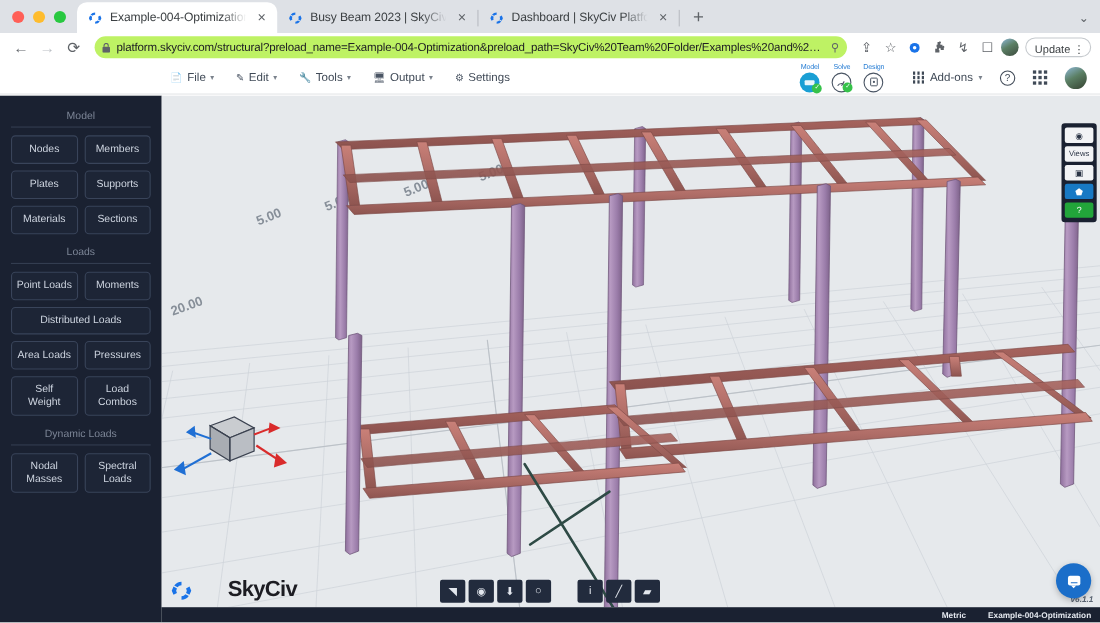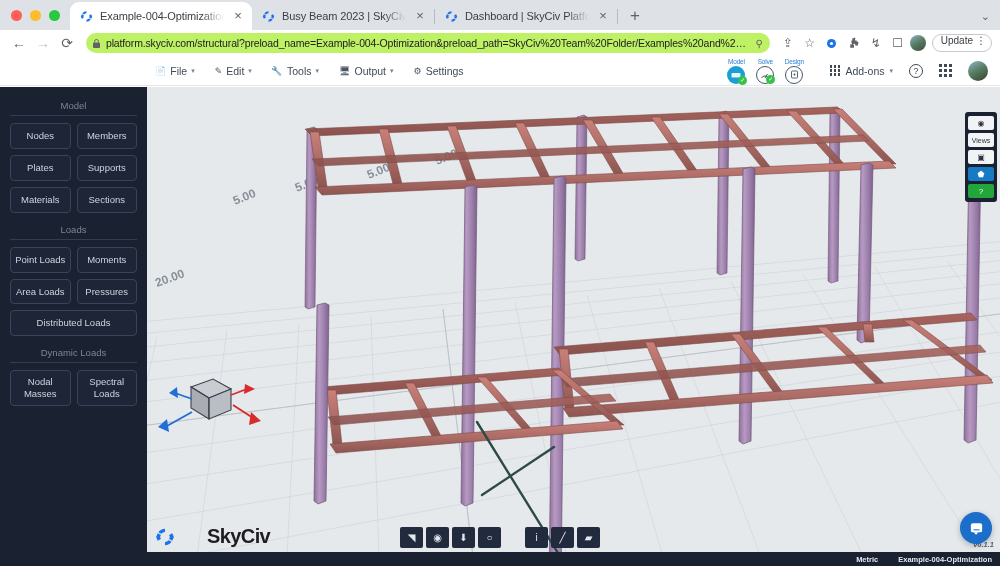--- a/index.html
+++ b/index.html
@@ -67,21 +67,21 @@
   .tb-icon {
     width: 20px; height: 20px; display: flex; align-items: center; justify-content: center;
     color: #5f6368; font-size: 12px; flex: 0 0 auto;
   }
   .avatar-sm {
     width: 16px; height: 16px; border-radius: 50%; flex: 0 0 16px;
     background: linear-gradient(150deg,#8fb8d8 0%,#5b7f64 45%,#3c4a3e 100%);
   }
   .update-btn {
     height: 18px; border: 1px solid #c6cace; border-radius: 10px;
-    display: flex; align-items: flex-start; padding: 0 5px 0 8px; gap: 3px;
+    display: flex; align-items: flex-end; padding: 0 5px 0 8px; gap: 3px;
     font-size: 10px; color: #3c4043; margin-left: 4px; flex: 0 0 auto;
   }
 
   
   .app-menubar {
     position: absolute; top: 56px; left: 0; width: 1000px; height: 30px;
     background: #fff; display: flex; align-items: center;
     border-bottom: 1px solid #e4e6e8;
   }
   .menu-group { display: flex; align-items: center; margin-left: 155px; gap: 20px; }
@@ -401,25 +401,31 @@
       <div class="sbtn">Materials</div>
       <div class="sbtn">Sections</div>
     </div>
 
     <div class="side-section">Loads</div>
     <div class="btn-row">
       <div class="sbtn">Point Loads</div>
       <div class="sbtn">Moments</div>
     </div>
     <div class="btn-row">
+      <div class="sbtn wide">Distributed Loads</div>
+    </div>
+    <div class="btn-row">
       <div class="sbtn">Area Loads</div>
       <div class="sbtn">Pressures</div>
     </div>
     <div class="btn-row">
-      <div class="sbtn wide">Distributed Loads</div>
+      <div class="sbtn tall">Self
+Weight</div>
+      <div class="sbtn tall">Load
+Combos</div>
     </div>
 
     <div class="side-section">Dynamic Loads</div>
     <div class="btn-row">
       <div class="sbtn tall">Nodal
 Masses</div>
       <div class="sbtn tall">Spectral
 Loads</div>
     </div>
   </div>

